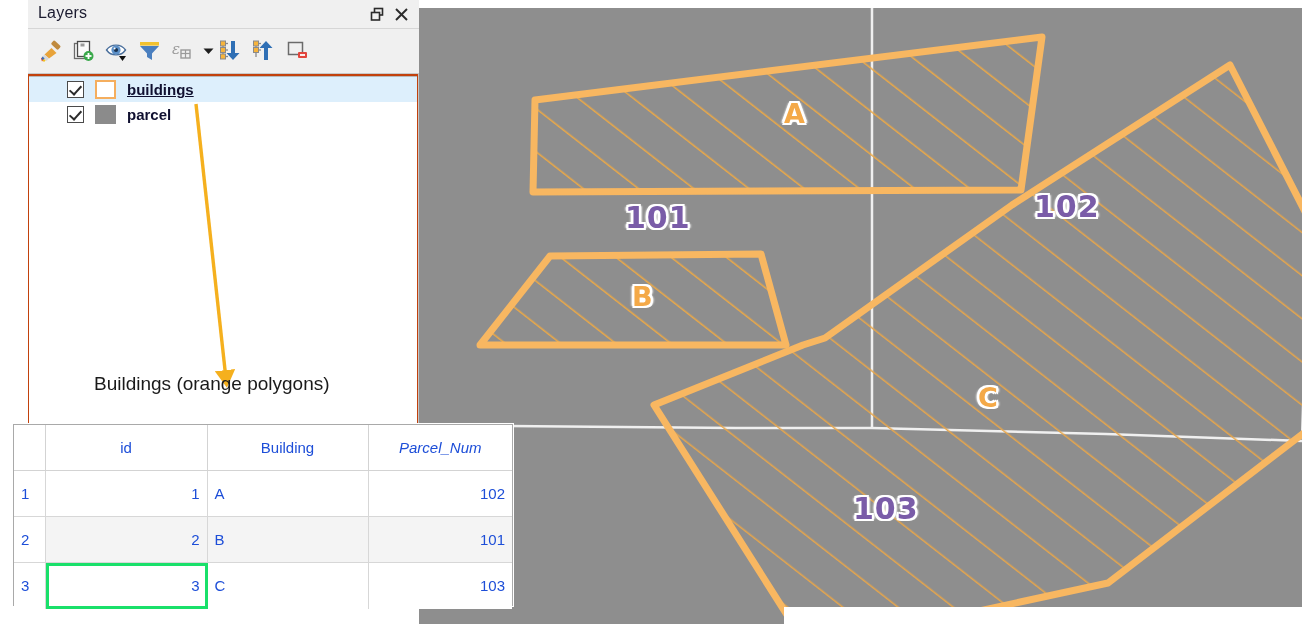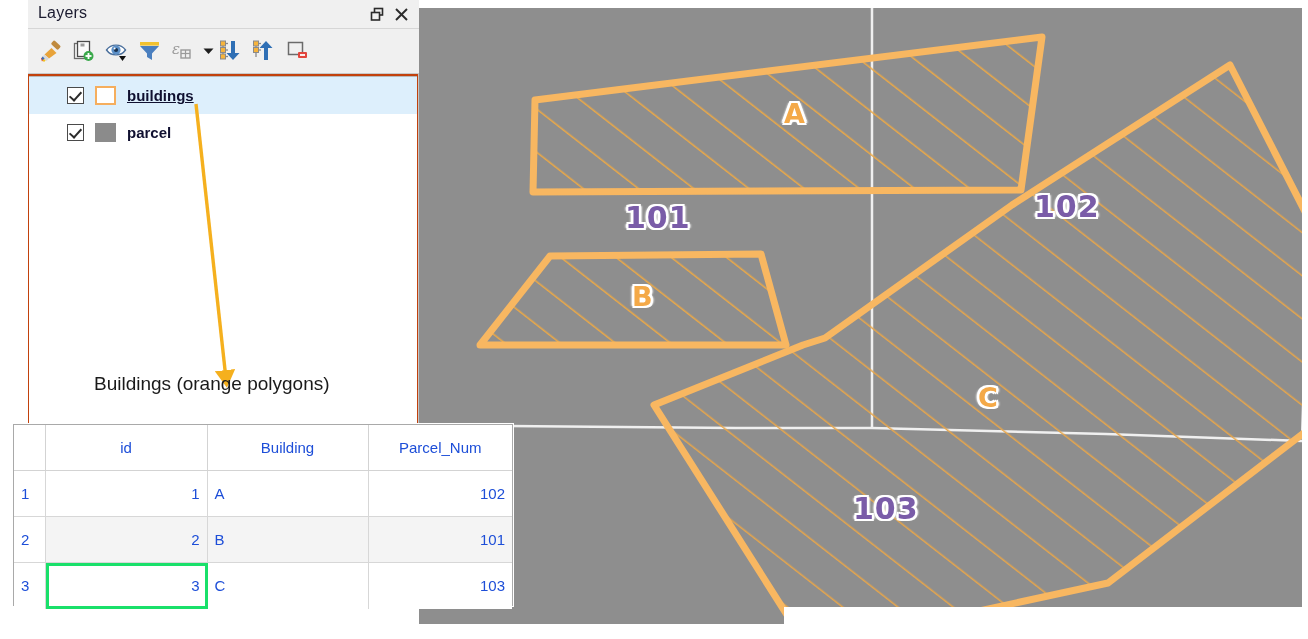--- a/index.html
+++ b/index.html
@@ -54,21 +54,21 @@
 
   
   #layer-tree{
     position:absolute;left:1px;top:76px;width:388px;height:561px;
     background:#ffffff;
     border-top:1px solid #b9b9b9;
     box-sizing:border-box;
     overflow:hidden;
   }
   .layer-row{
-    position:relative;height:37px;display:flex;align-items:center;
+    position:relative;height:25px;display:flex;align-items:center;
     padding-left:38px;cursor:pointer;
   }
   .layer-row.selected{background:#ddeffc;}
   .lchk{
     width:17px;height:17px;border:1px solid #4a4a4a;background:#fff;
     box-sizing:border-box;position:relative;flex:0 0 auto;cursor:pointer;
   }
   .lchk:after{
     content:"";position:absolute;left:4px;top:1px;width:5px;height:10px;
     border:solid #2b2b2b;border-width:0 2px 2px 0;transform:rotate(42deg);
@@ -110,21 +110,21 @@
   table.attr col.c-parcel{width:144px;}
   table.attr thead th{
     height:45px;font-weight:normal;
     border-right:1px solid #d3d3d3;
     border-bottom:1px solid #d3d3d3;
     background:#ffffff;
     text-align:center;
     padding:0;
   }
   table.attr thead th.rowno-h{border-right:1px solid #d3d3d3;}
-  table.attr thead th:last-child{border-right:none;}
+  table.attr thead th:last-child{border-right:none;font-style:italic;}
   table.attr tbody td{
     height:46px;padding:0 7px;
     border-right:1px solid #d7d7d7;
     border-bottom:1px solid #d7d7d7;
     background:#ffffff;
     box-sizing:border-box;
   }
   table.attr tbody tr.alt td{background:#f4f4f4;}
   table.attr tbody tr:last-child td{border-bottom:none;}
   table.attr tbody td:last-child{border-right:none;}

